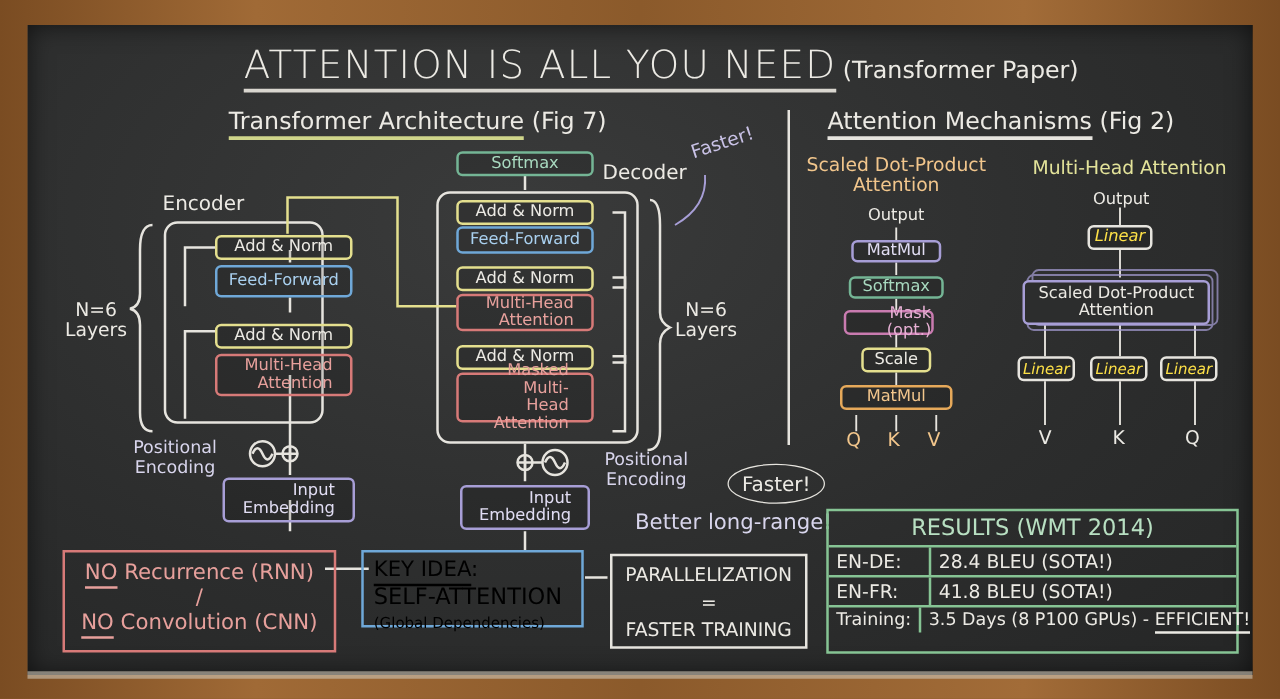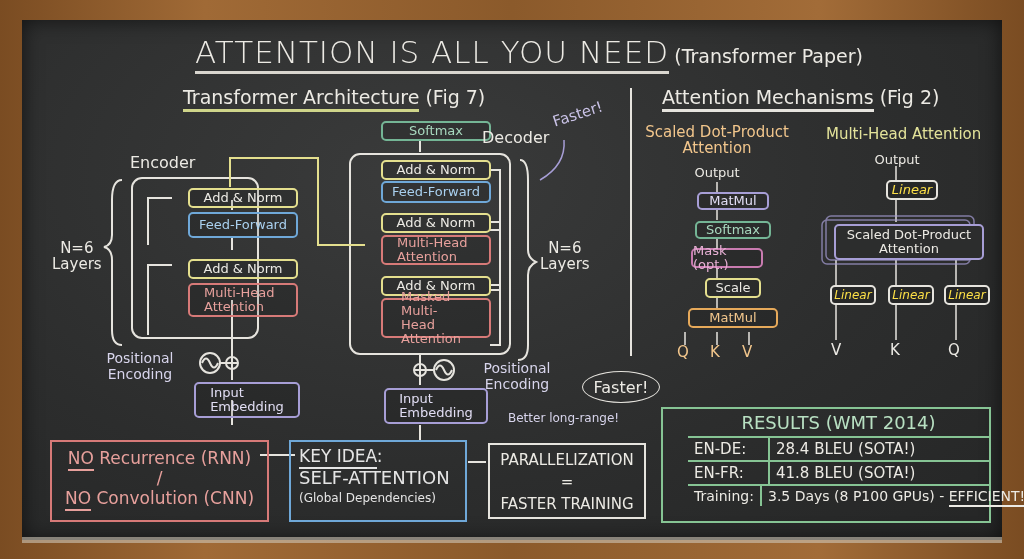--- a/index.html
+++ b/index.html
@@ -9,21 +9,21 @@
   .board{position:absolute;left:22px;top:20px;width:980px;height:520px;
     background:radial-gradient(ellipse at 40% 30%,#3a3b3b 0%,#2c2d2d 60%,#252626 100%);
     box-shadow:inset 0 0 20px rgba(0,0,0,.6);}
   .ledge{position:absolute;left:22px;top:537px;width:980px;height:6px;background:#cfc7b8;opacity:.6;}
   .abs{position:absolute;}
   .chalk{color:#eceae4;}
   .t-title{font-size:31px;letter-spacing:1px;font-weight:300;}
   .t-sub{font-size:19px;}
   .sec{font-size:19px;}
   .u{border-bottom:3px solid;padding-bottom:1px;}
-  .box{position:absolute;border:2px solid;border-radius:5px;text-align:left;font-size:13px;line-height:14px;box-sizing:border-box;display:flex;align-items:center;justify-content:center;background:rgba(0,0,0,.12);margin-left:16px;}
+  .box{position:absolute;border:2px solid;border-radius:5px;text-align:right;font-size:13px;line-height:14px;box-sizing:border-box;display:flex;align-items:center;justify-content:center;background:rgba(0,0,0,.12);}
   .y{border-color:#e4df8e;color:#eceae4;}
   .b{border-color:#6fa8d8;color:#a9d0ef;}
   .r{border-color:#d77a78;color:#e7a09c;}
   .g{border-color:#74b595;color:#a8d9bf;}
   .p{border-color:#a79ed6;color:#e1ddf3;}
   .o{border-color:#e6a95a;color:#f2c68c;}
   .m{border-color:#c97bb0;color:#e7b0d4;}
   .w{border-color:#e6e4de;color:#fde047;font-style:italic;}
   .lbl{position:absolute;color:#eceae4;font-size:14px;line-height:16px;text-align:center;}
   .bigbox{position:absolute;border:2px solid;box-sizing:border-box;}
@@ -124,21 +124,21 @@
 <div class="box b" style="left:365px;top:181px;width:110px;height:22px;">Feed-Forward</div>
 <div class="box y" style="left:365px;top:213px;width:110px;height:20px;">Add &amp; Norm</div>
 <div class="box r" style="left:365px;top:235px;width:110px;height:30px;padding:0 14px;">Multi-Head Attention</div>
 <div class="box y" style="left:365px;top:276px;width:110px;height:20px;">Add &amp; Norm</div>
 <div class="box r" style="left:365px;top:298px;width:110px;height:40px;padding:0 18px;">Masked Multi-Head Attention</div>
 <div class="lbl" style="left:478px;top:360px;width:78px;color:#d8d5ec;">Positional Encoding</div>
 <div class="box p" style="left:368px;top:388px;width:104px;height:36px;padding:0 20px;">Input Embedding</div>
 
 <div class="lbl" style="left:552px;top:106px;color:#c9c2e6;font-size:15px;transform:rotate(-18deg);">Faster!</div>
 <div class="abs" style="left:582px;top:371px;width:76px;height:30px;border:1.5px solid #e6e4de;border-radius:50%;color:#eceae4;font-size:16px;display:flex;align-items:center;justify-content:center;">Faster!</div>
-<div class="lbl" style="left:508px;top:410px;color:#d8d5ec;font-size:12px;text-align:center;">Better long-range!</div>
+<div class="lbl" style="left:508px;top:410px;color:#d8d5ec;font-size:17px;text-align:center;">Better long-range!</div>
 
 <div class="lbl" style="left:642px;top:124px;width:150px;color:#f2c68c;font-size:15px;">
   <div>Scaled Dot-Product</div>
   <div>Attention</div>
 </div>
 <div class="lbl" style="left:692px;top:165px;width:50px;font-size:13px;">Output</div>
 <div class="box p" style="left:681px;top:192px;width:72px;height:18px;">MatMul</div>
 <div class="box g" style="left:679px;top:221px;width:76px;height:18px;">Softmax</div>
 <div class="box m" style="left:675px;top:248px;width:72px;height:20px;">Mask (opt.)</div>
 <div class="box y" style="left:689px;top:278px;width:56px;height:20px;">Scale</div>
@@ -160,33 +160,33 @@
 <div class="lbl" style="left:831px;top:342px;font-size:15px;">V</div>
 <div class="lbl" style="left:890px;top:342px;font-size:15px;">K</div>
 <div class="lbl" style="left:948px;top:342px;font-size:15px;">Q</div>
 
 <div class="bigbox" style="left:50px;top:440px;width:219px;height:82px;border-color:#d77a78;color:#e7a09c;font-size:17px;text-align:center;padding-top:6px;line-height:20px;">
   <div><span class="u" style="border-width:2px;">NO</span><span> Recurrence (RNN)</span></div>
   <div>/</div>
   <div><span class="u" style="border-width:2px;">NO</span><span> Convolution (CNN)</span></div>
 </div>
 
-<div class="bigbox" style="left:289px;top:440px;width:178px;height:82px;border-color:#6fa8d8;color:#e5e5e5;padding:4px 8px;line-height:21px;">
+<div class="bigbox" style="left:289px;top:440px;width:178px;height:62px;border-color:#6fa8d8;color:#000000;padding:4px 8px;line-height:21px;">
   <div style="font-size:17px;"><span class="u" style="border-width:2px;">KEY IDEA</span><span>:</span></div>
   <div style="font-size:18px;">SELF-ATTENTION</div>
   <div style="font-size:12px;">(Global Dependencies)</div>
 </div>
 
 <div class="bigbox" style="left:488px;top:443px;width:158px;height:76px;border-color:#e6e4de;color:#eceae4;text-align:center;font-size:15px;line-height:22px;padding-top:4px;">
   <div>PARALLELIZATION</div>
   <div>=</div>
   <div>FASTER TRAINING</div>
 </div>
 
-<div class="bigbox" style="left:661px;top:407px;width:330px;height:116px;border-color:#86c494;padding-left:25px;">
+<div class="bigbox" style="left:661px;top:407px;width:330px;height:116px;border-color:#86c494;">
   <div style="text-align:center;color:#b8e0c2;font-size:18px;padding:3px 0;">RESULTS (WMT 2014)</div>
   <div class="row">
     <div class="cell" style="width:68px;border-right:2px solid #86c494;">EN-DE:</div>
     <div class="cell">28.4 BLEU (SOTA!)</div>
   </div>
   <div class="row">
     <div class="cell" style="width:68px;border-right:2px solid #86c494;">EN-FR:</div>
     <div class="cell">41.8 BLEU (SOTA!)</div>
   </div>
   <div class="row">

